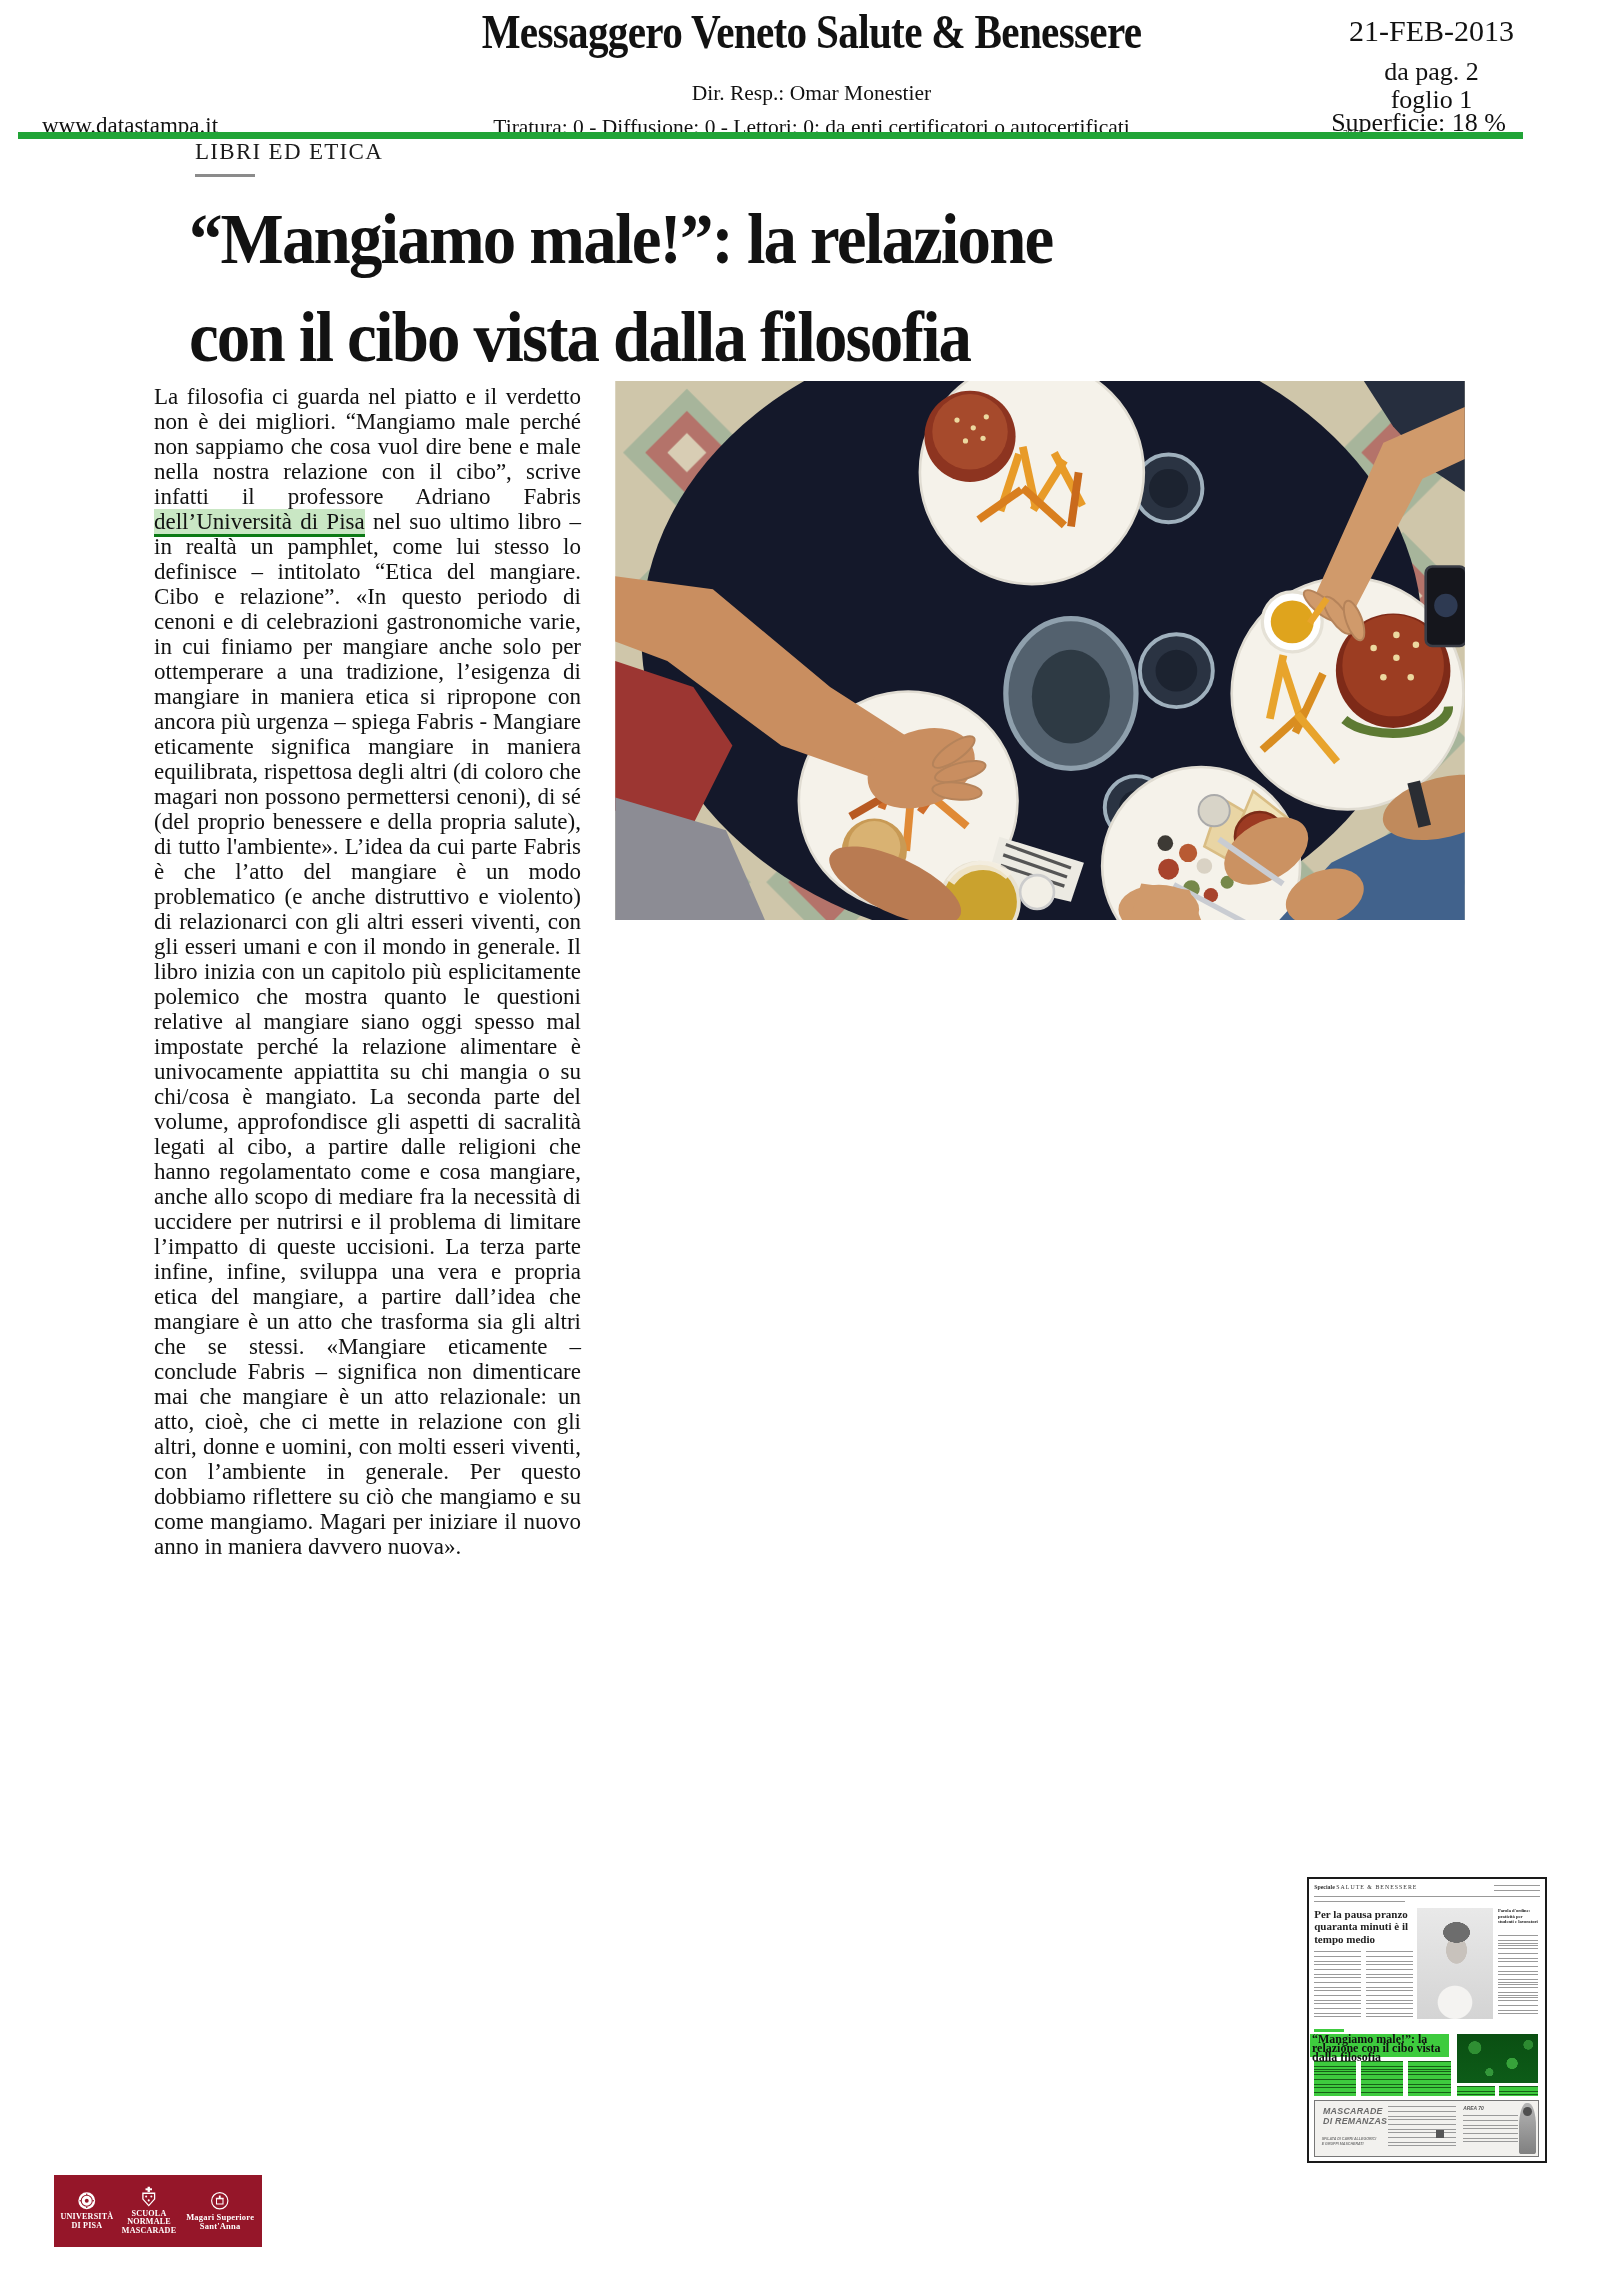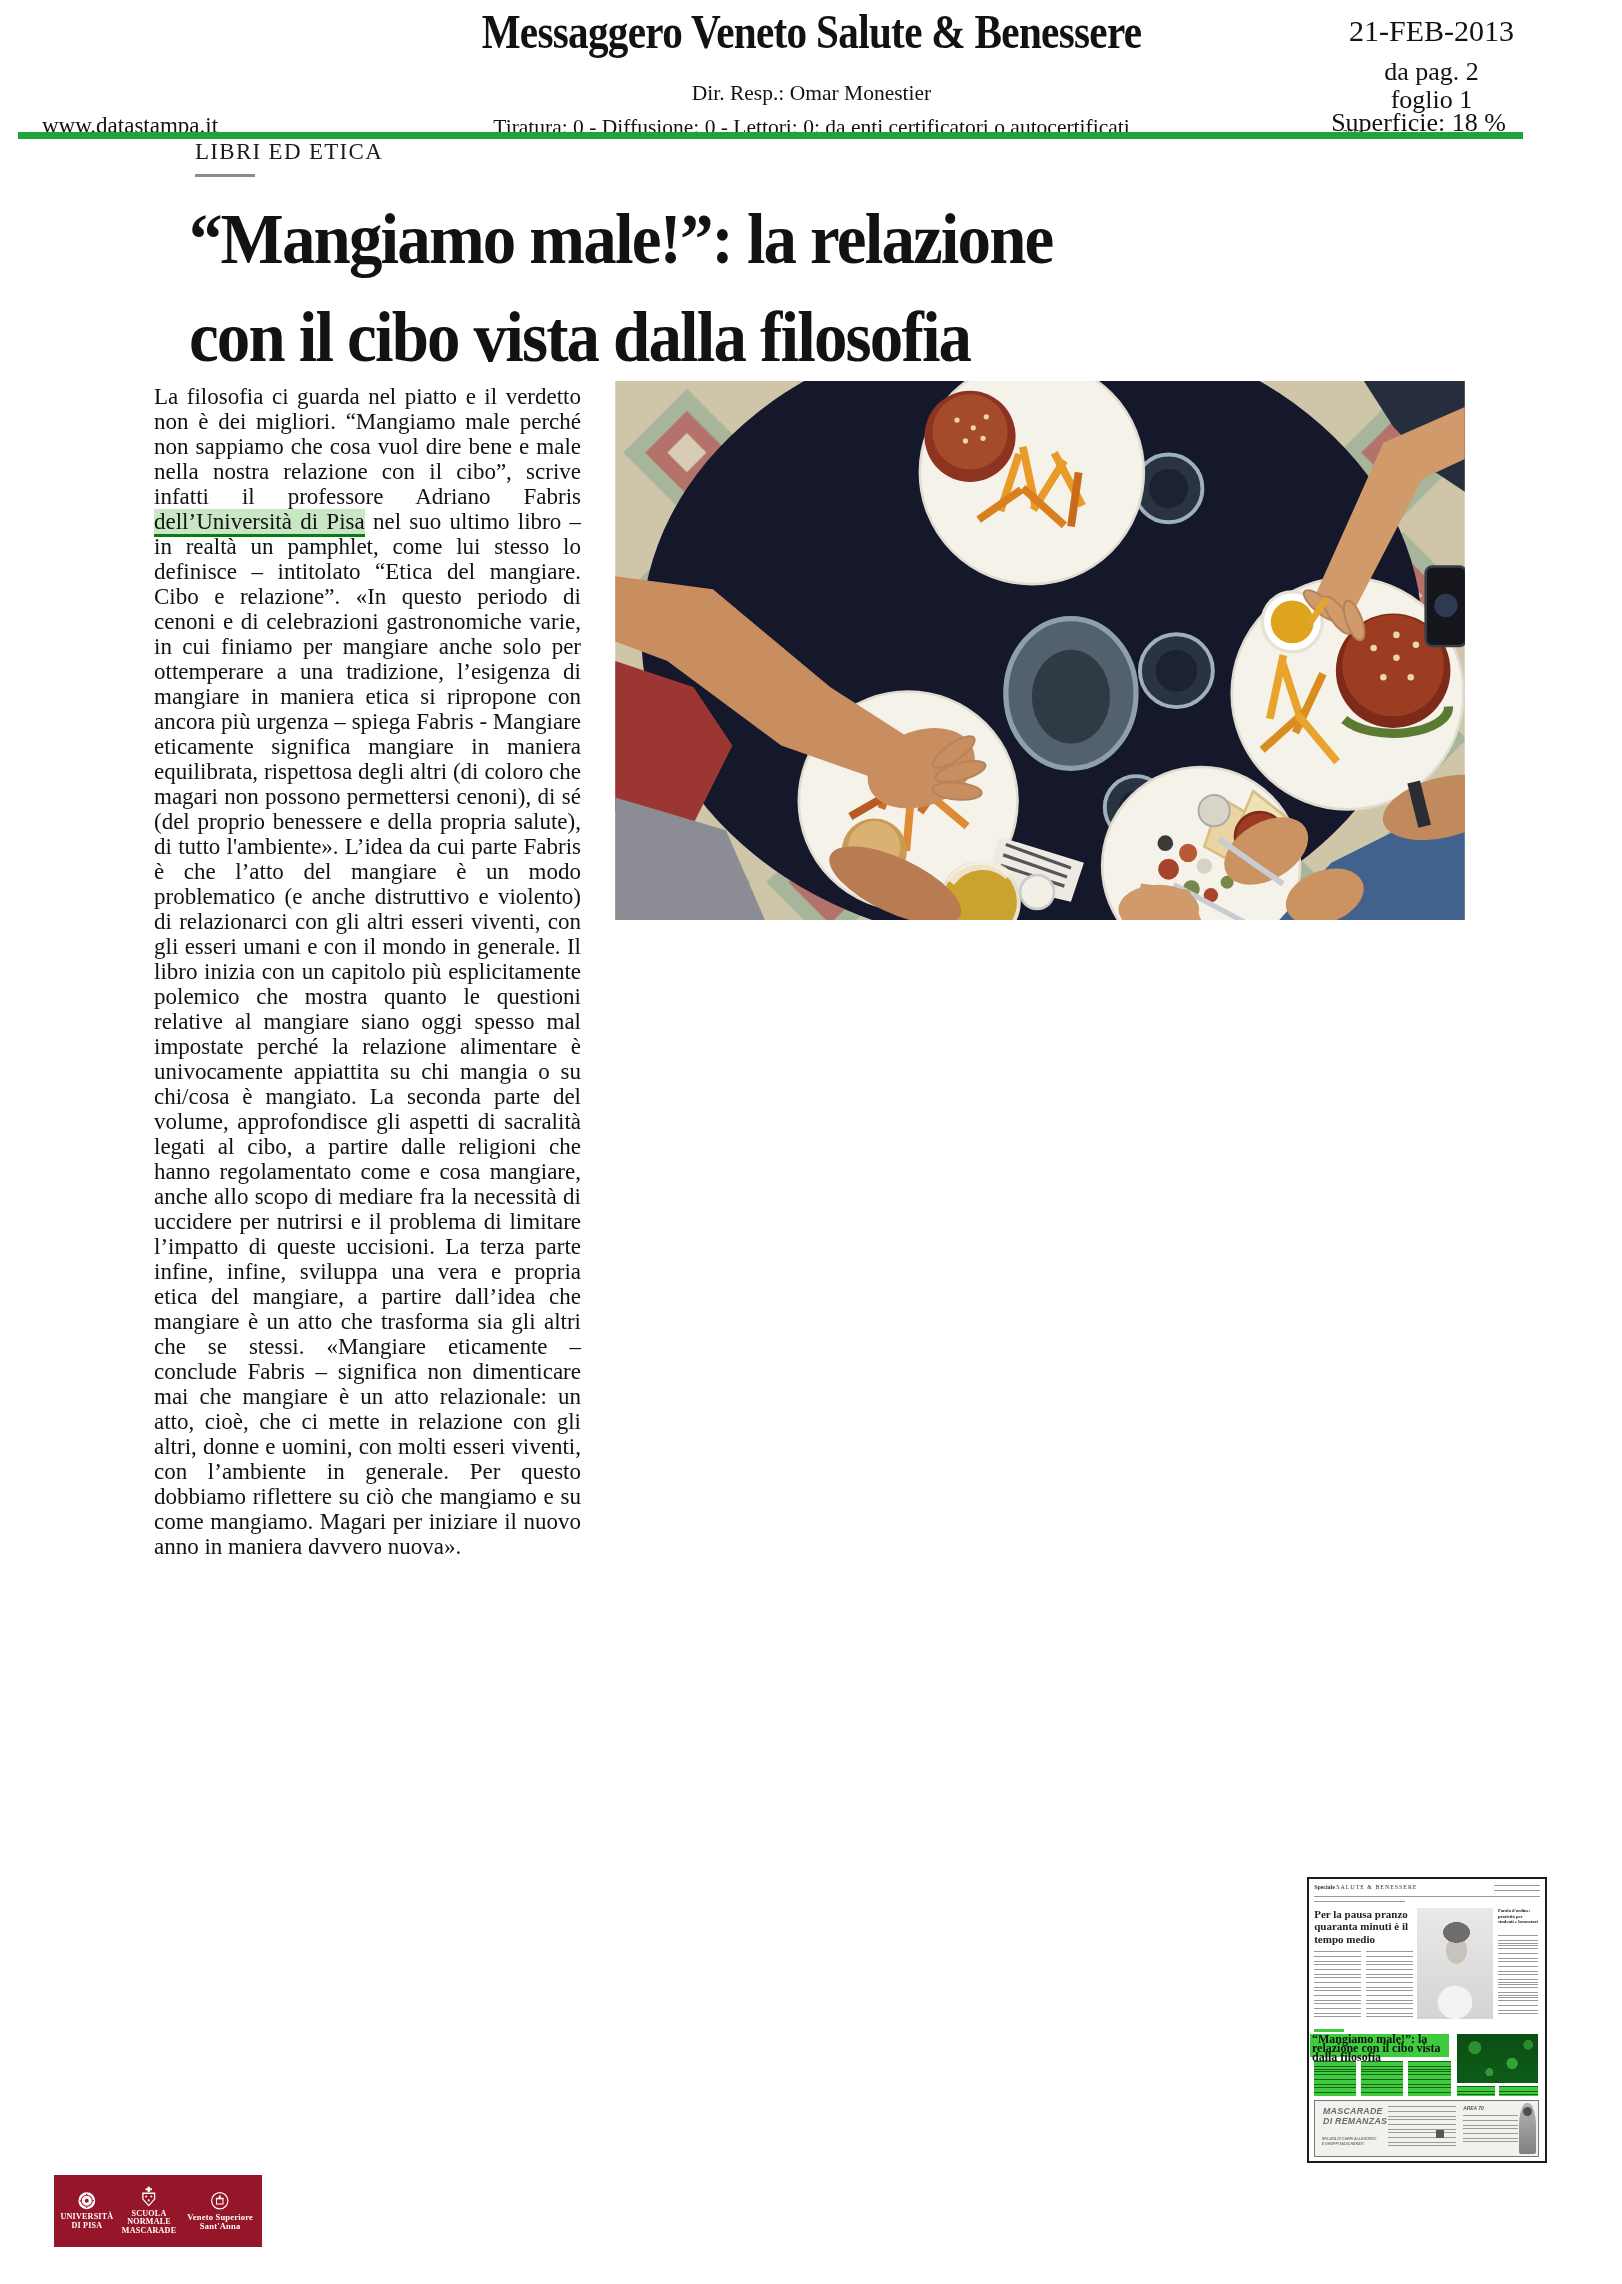--- a/index.html
+++ b/index.html
@@ -325,19 +325,19 @@
       <div class="logo-label">NORMALE</div>
       <div class="logo-label">MASCARADE</div>
     </div>
     <div class="logo-item" style="width:76px;">
       <svg class="crest" width="19.5" height="19.5" viewBox="0 0 30 30">
         <circle cx="15" cy="15" r="12.5" fill="none" stroke="#ffffff" stroke-width="1.8"></circle>
         <rect x="10" y="12" width="10" height="8" fill="none" stroke="#ffffff" stroke-width="1.6"></rect>
         <rect x="13.6" y="7" width="2.8" height="5" fill="#ffffff"></rect>
         <rect x="9" y="10.4" width="12" height="1.6" fill="#ffffff"></rect>
       </svg>
-      <div class="logo-label serif">Veneto Superiore</div>
+      <div class="logo-label serif">Magari Superiore</div>
       <div class="logo-label serif">Sant'Anna</div>
     </div>
   </div>
 
 </div>
 
 
 </body></html>

